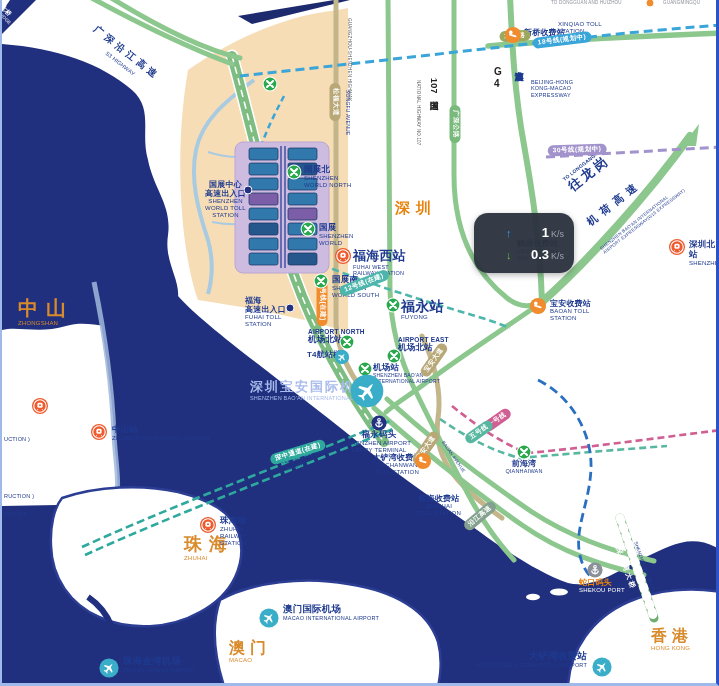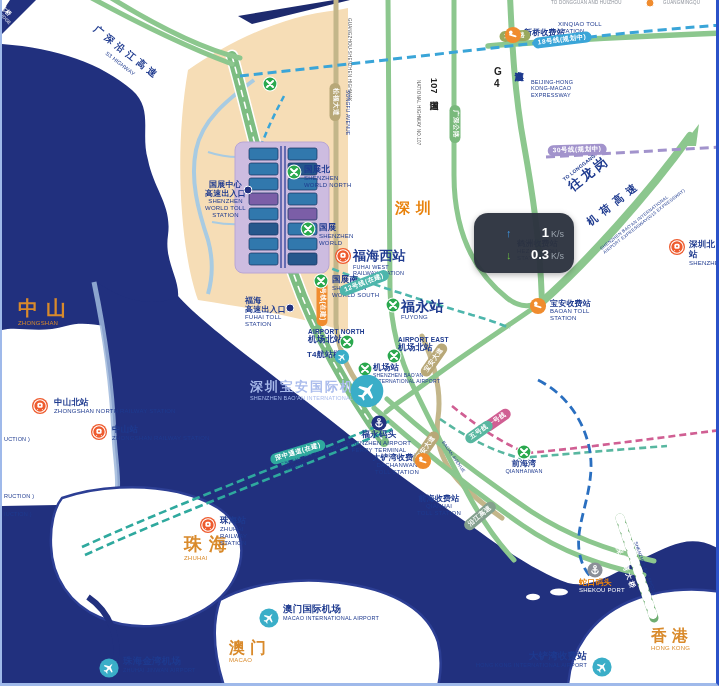--- a/index.html
+++ b/index.html
@@ -135,24 +135,20 @@
         <div style="font-size: 6px; font-weight: 400; color: rgb(217, 138, 43); letter-spacing: 0.2px;">ZHUHAI</div>
       </div>
       <div class="lbl" style="left: 227px; top: 639px;">
         <div style="font-size: 16px; font-weight: 700; color: rgb(217, 138, 43); letter-spacing: 5px;">澳门</div>
         <div style="font-size: 6px; font-weight: 400; color: rgb(217, 138, 43); letter-spacing: 0.2px;">MACAO</div>
       </div>
       <div class="lbl" style="left: 649px; top: 627px;">
         <div style="font-size: 16px; font-weight: 700; color: rgb(217, 138, 43); letter-spacing: 5px;">香港</div>
         <div style="font-size: 6px; font-weight: 400; color: rgb(217, 138, 43); letter-spacing: 0.2px;">HONG KONG</div>
       </div>
-      <div class="lbl" style="left: 52px; top: 398px;">
-        <div style="font-size: 8.5px; font-weight: 700; color: rgb(30, 58, 143); letter-spacing: 0.2px;">中山北站</div>
-        <div style="font-size: 6px; font-weight: 400; color: rgb(30, 58, 143); letter-spacing: 0.2px;">ZHONGSHAN NORTH RAILWAY STATION</div>
-      </div>
       <div class="lbl" style="left: 110px; top: 425px;">
         <div style="font-size: 8.5px; font-weight: 700; color: rgb(30, 58, 143); letter-spacing: 0.2px;">中山站</div>
         <div style="font-size: 6px; font-weight: 400; color: rgb(30, 58, 143); letter-spacing: 0.2px;">ZHONGSHAN RAILWAY STATION</div>
       </div>
       <div class="lbl" style="left: 218px; top: 516px;">
         <div style="font-size: 8.5px; font-weight: 700; color: rgb(30, 58, 143); letter-spacing: 0.2px;">珠海站</div>
         <div style="font-size: 6px; font-weight: 400; color: rgb(30, 58, 143); letter-spacing: 0.2px;">ZHUHAI
 RAILWAY
 STATION</div>
       </div>

